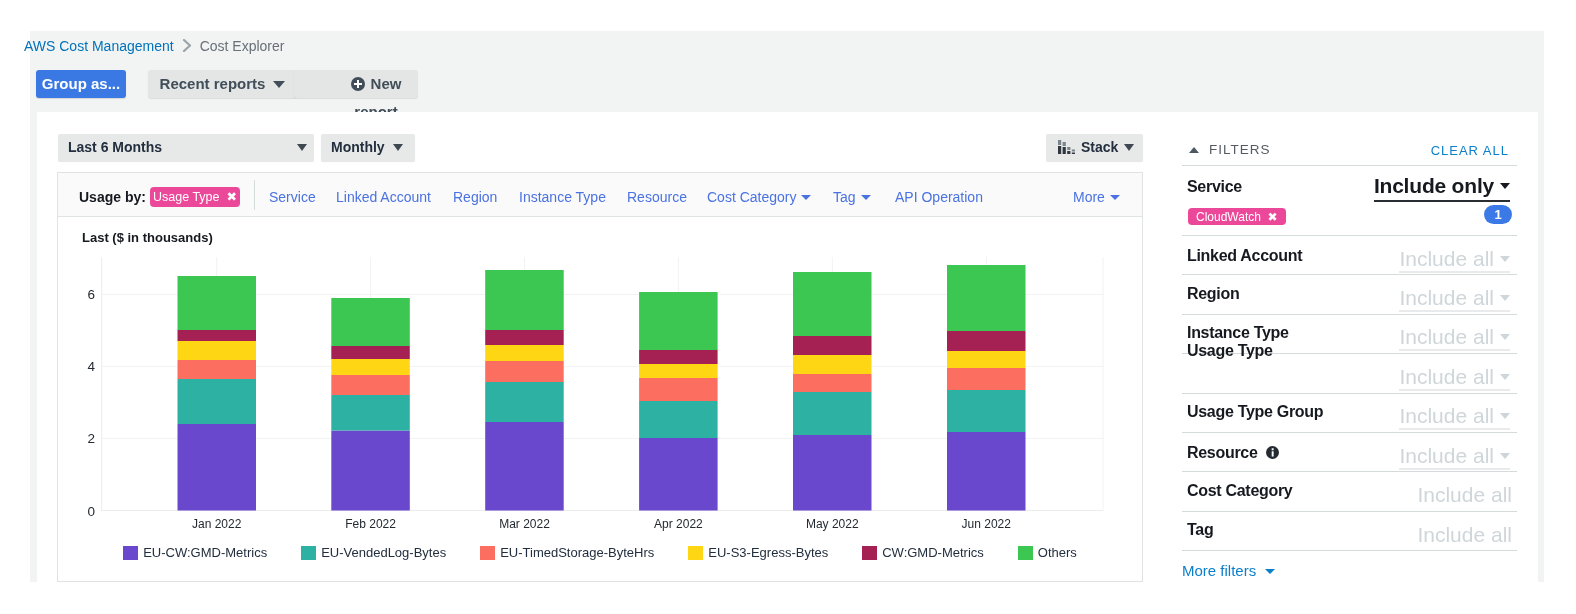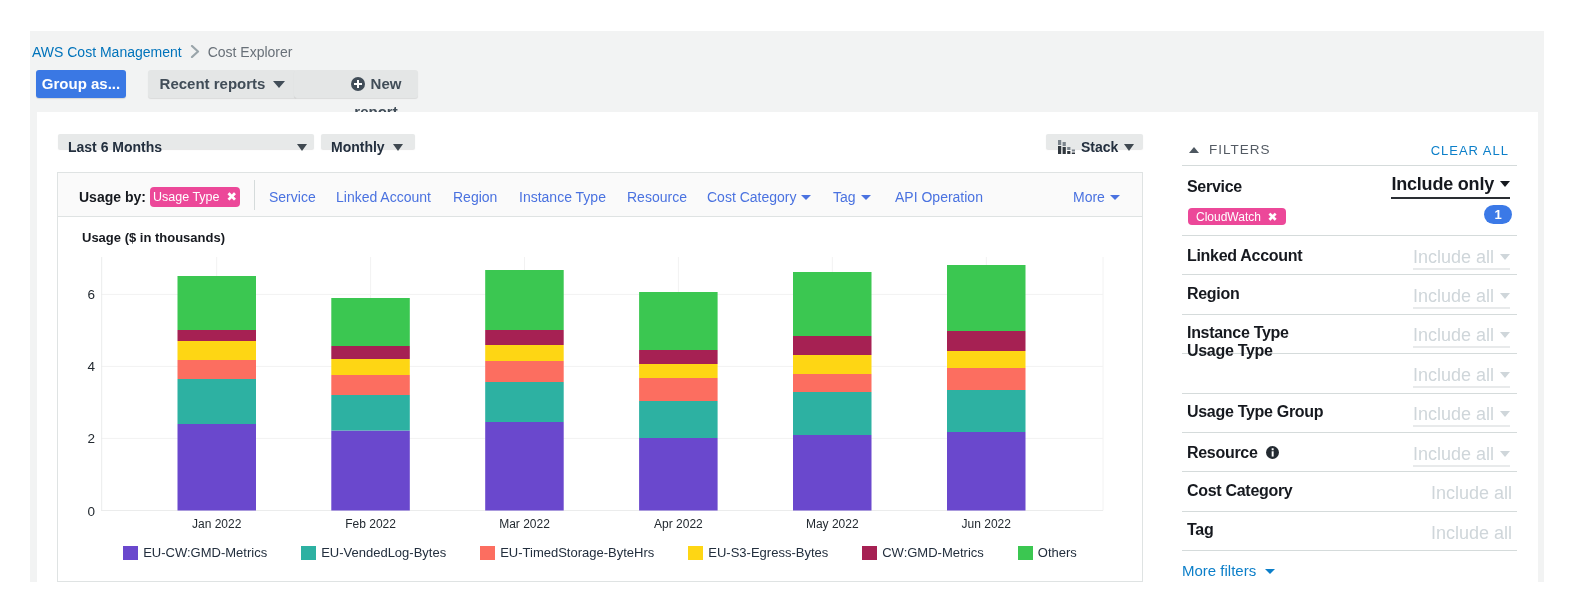--- a/index.html
+++ b/index.html
@@ -2,54 +2,54 @@
 <html><head>
 <meta charset="utf-8">
 <style>
   * { margin:0; padding:0; box-sizing:border-box; }
   html,body { width:1576px; height:614px; background:#fff; font-family:"Liberation Sans", sans-serif; overflow:hidden; }
   .abs { position:absolute; }
   .gray { left:30px; top:31px; width:1514px; height:551px; background:#f2f3f3; }
   .card { left:37px; top:112px; width:1501px; height:470px; background:#fff; }
 
   
-  .crumb { left:32px; top:38px; font-size:14px;margin-top:6px; }
+  .crumb { left:24px; top:38px; font-size:14px; }
   .crumb a { color:#0073bb; text-decoration:none; }
   .crumb .sep { padding:0 4px; }
   .crumb .cur { color:#687078; }
 
   
   .btn { position:absolute; top:70px; height:28px; border-radius:3px; font-size:15px; font-weight:bold; line-height:28px; text-align:center; }
   .btn-blue { left:36px; width:90px; background:#3a78e4; color:#fff; box-shadow:0 1px 1px rgba(0,0,0,0.12); }
   .btn-gray { background:#e4e6e6; color:#414d58; box-shadow:0 1px 1px rgba(0,0,0,0.10); }
   .caret { display:inline-block; width:0; height:0; border-left:6px solid transparent; border-right:6px solid transparent; border-top:7px solid currentColor; vertical-align:middle; margin-left:8px; margin-top:-2px; }
 
   
-  .sel { position:absolute; background:#e7e9e9; border-radius:2px; font-size:14px; font-weight:bold; color:#232f3e; height:15px; line-height:27px; top:134px; box-shadow:0 1px 1px rgba(0,0,0,0.10); }
+  .sel { position:absolute; background:#e7e9e9; border-radius:2px; font-size:14px; font-weight:bold; color:#232f3e; height:27px; line-height:27px; top:134px; box-shadow:0 1px 1px rgba(0,0,0,0.10); }
   .sel .car { position:absolute; width:0; height:0; border-left:5.5px solid transparent; border-right:5.5px solid transparent; border-top:7px solid #3f4850; top:10px; }
 
   
   .chartbox { left:57px; top:172px; width:1086px; height:410px; border:1px solid #dfe3e3; background:#fff; }
   .gbar { left:57px; top:172px; width:1086px; height:45px; background:#fafafa; border:1px solid #dfe3e3; }
   .gb-label { left:79px; top:189px; font-size:14px; font-weight:bold; color:#16191f; }
   .pill { position:absolute; background:#ec4899; color:#fff; font-size:12.5px; border-radius:4px; }
   .gb-pill { left:150px; top:187px; width:90px; height:20px; line-height:20px; text-align:center; }
   .vsep { left:254px; top:180px; width:1px; height:30px; background:#d5dbdb; }
   .gl { position:absolute; top:189px; font-size:14px; color:#4a72e0; white-space:nowrap; }
   .gl .car { display:inline-block; width:0; height:0; border-left:5px solid transparent; border-right:5px solid transparent; border-top:5px solid #4a72e0; margin-left:5px; vertical-align:middle; margin-top:-2px;}
 
   .ctitle { left:82px; top:230px; font-size:13px; font-weight:bold; color:#16191f; }
 
   
   .flt-head { left:1189px; top:142px; font-size:13.5px; color:#545b64; letter-spacing:1px; }
   .flt-head .tri { display:inline-block; width:0; height:0; border-left:5.5px solid transparent; border-right:5.5px solid transparent; border-bottom:6.5px solid #4d5760; margin-right:10px; vertical-align:1px; }
   .clear { right:67px; top:143px; font-size:13px; color:#0c7fc9; letter-spacing:1px; }
   .fsep { position:absolute; left:1182px; width:335px; height:1px; background:#d5dbdb; }
   .fname { position:absolute; left:1187px; font-size:16px; font-weight:bold; letter-spacing:-0.3px; color:#16191f; }
-  .fval { position:absolute; font-size:18px; white-space:nowrap; }
+  .fval { position:absolute; font-size:21px; white-space:nowrap; }
   .fval.on { color:#16191f; font-weight:bold; letter-spacing:-0.2px; border-bottom:2px solid #2a2e33; padding-bottom:2px; }
   .fval.off { color:#cfd6da; border-bottom:2px solid #e8eaeb; padding-bottom:0px; }
   .fval.plain { color:#cfd6da; }
   .fval .car { display:inline-block; width:0; height:0; border-left:5px solid transparent; border-right:5px solid transparent; border-top:6px solid currentColor; margin-left:6px; vertical-align:middle; margin-top:-3px; }
   .badge { left:1484px; top:205px; width:28px; height:19px; background:#3b79e7; border-radius:10px; color:#fff; font-size:13px; font-weight:bold; text-align:center; line-height:19px; }
   .morefilters { left:1182px; top:562px; font-size:15px; color:#0c7fc9; }
 
   
   .legend { left:57px; top:545px; width:1086px; display:flex; justify-content:center; gap:34px; font-size:13px; color:#232f3e; align-items:center; }
   .legend .it { display:flex; align-items:center; }
@@ -94,21 +94,21 @@
 <div class="gl" style="left:269px;">Service</div>
 <div class="gl" style="left:336px;">Linked Account</div>
 <div class="gl" style="left:453px;">Region</div>
 <div class="gl" style="left:519px;">Instance Type</div>
 <div class="gl" style="left:627px;">Resource</div>
 <div class="gl" style="left:707px;">Cost Category<span class="car"></span></div>
 <div class="gl" style="left:833px;">Tag<span class="car"></span></div>
 <div class="gl" style="left:895px;">API Operation</div>
 <div class="gl" style="left:1073px;">More<span class="car"></span></div>
 
-<div class="abs ctitle">Usage ($ in thousands)</div>
+<div class="abs ctitle">Last ($ in thousands)</div>
 
 <svg class="abs" style="left:57px; top:225px;" width="1086" height="315" viewBox="0 0 1086 315">
   <g stroke="#f2f2f2" stroke-width="1">
     <line x1="44" y1="69.4" x2="1046" y2="69.4"></line>
     <line x1="44" y1="141.4" x2="1046" y2="141.4"></line>
     <line x1="44" y1="213.4" x2="1046" y2="213.4"></line>
     <line x1="159.7" y1="32" x2="159.7" y2="285.5"></line>
     <line x1="313.6" y1="32" x2="313.6" y2="285.5"></line>
     <line x1="467.5" y1="32" x2="467.5" y2="285.5"></line>
     <line x1="621.4" y1="32" x2="621.4" y2="285.5"></line>

